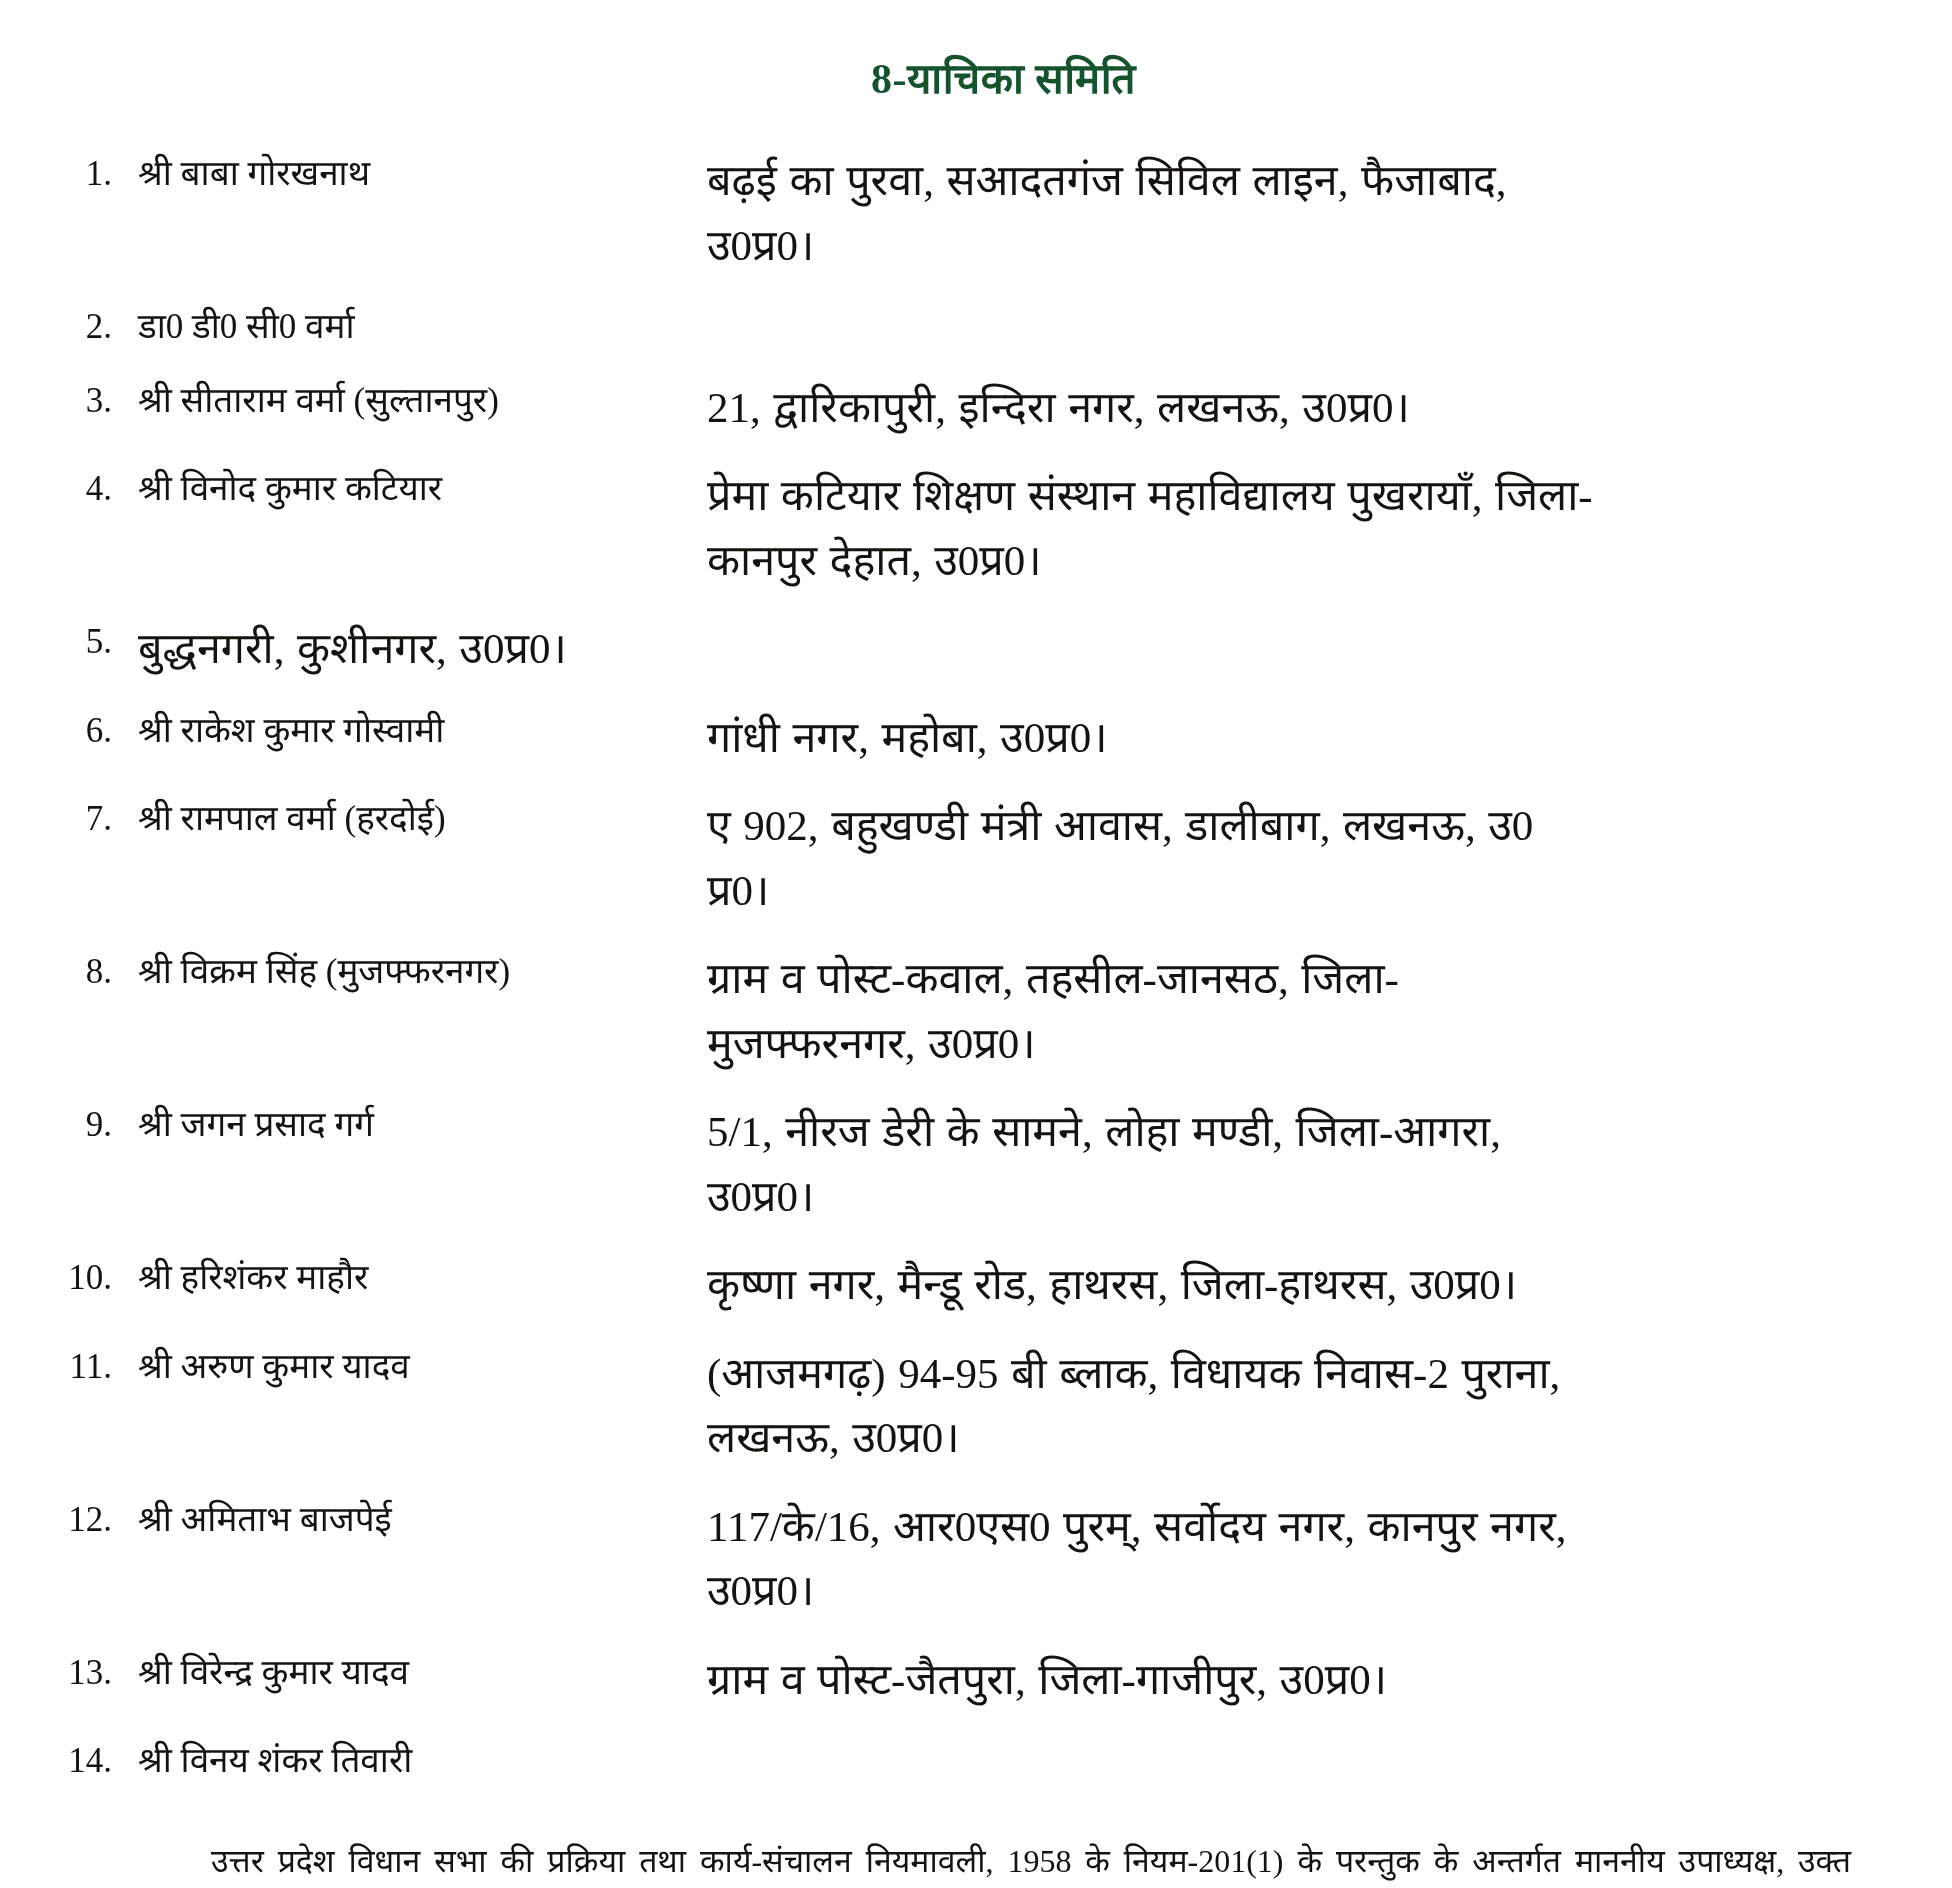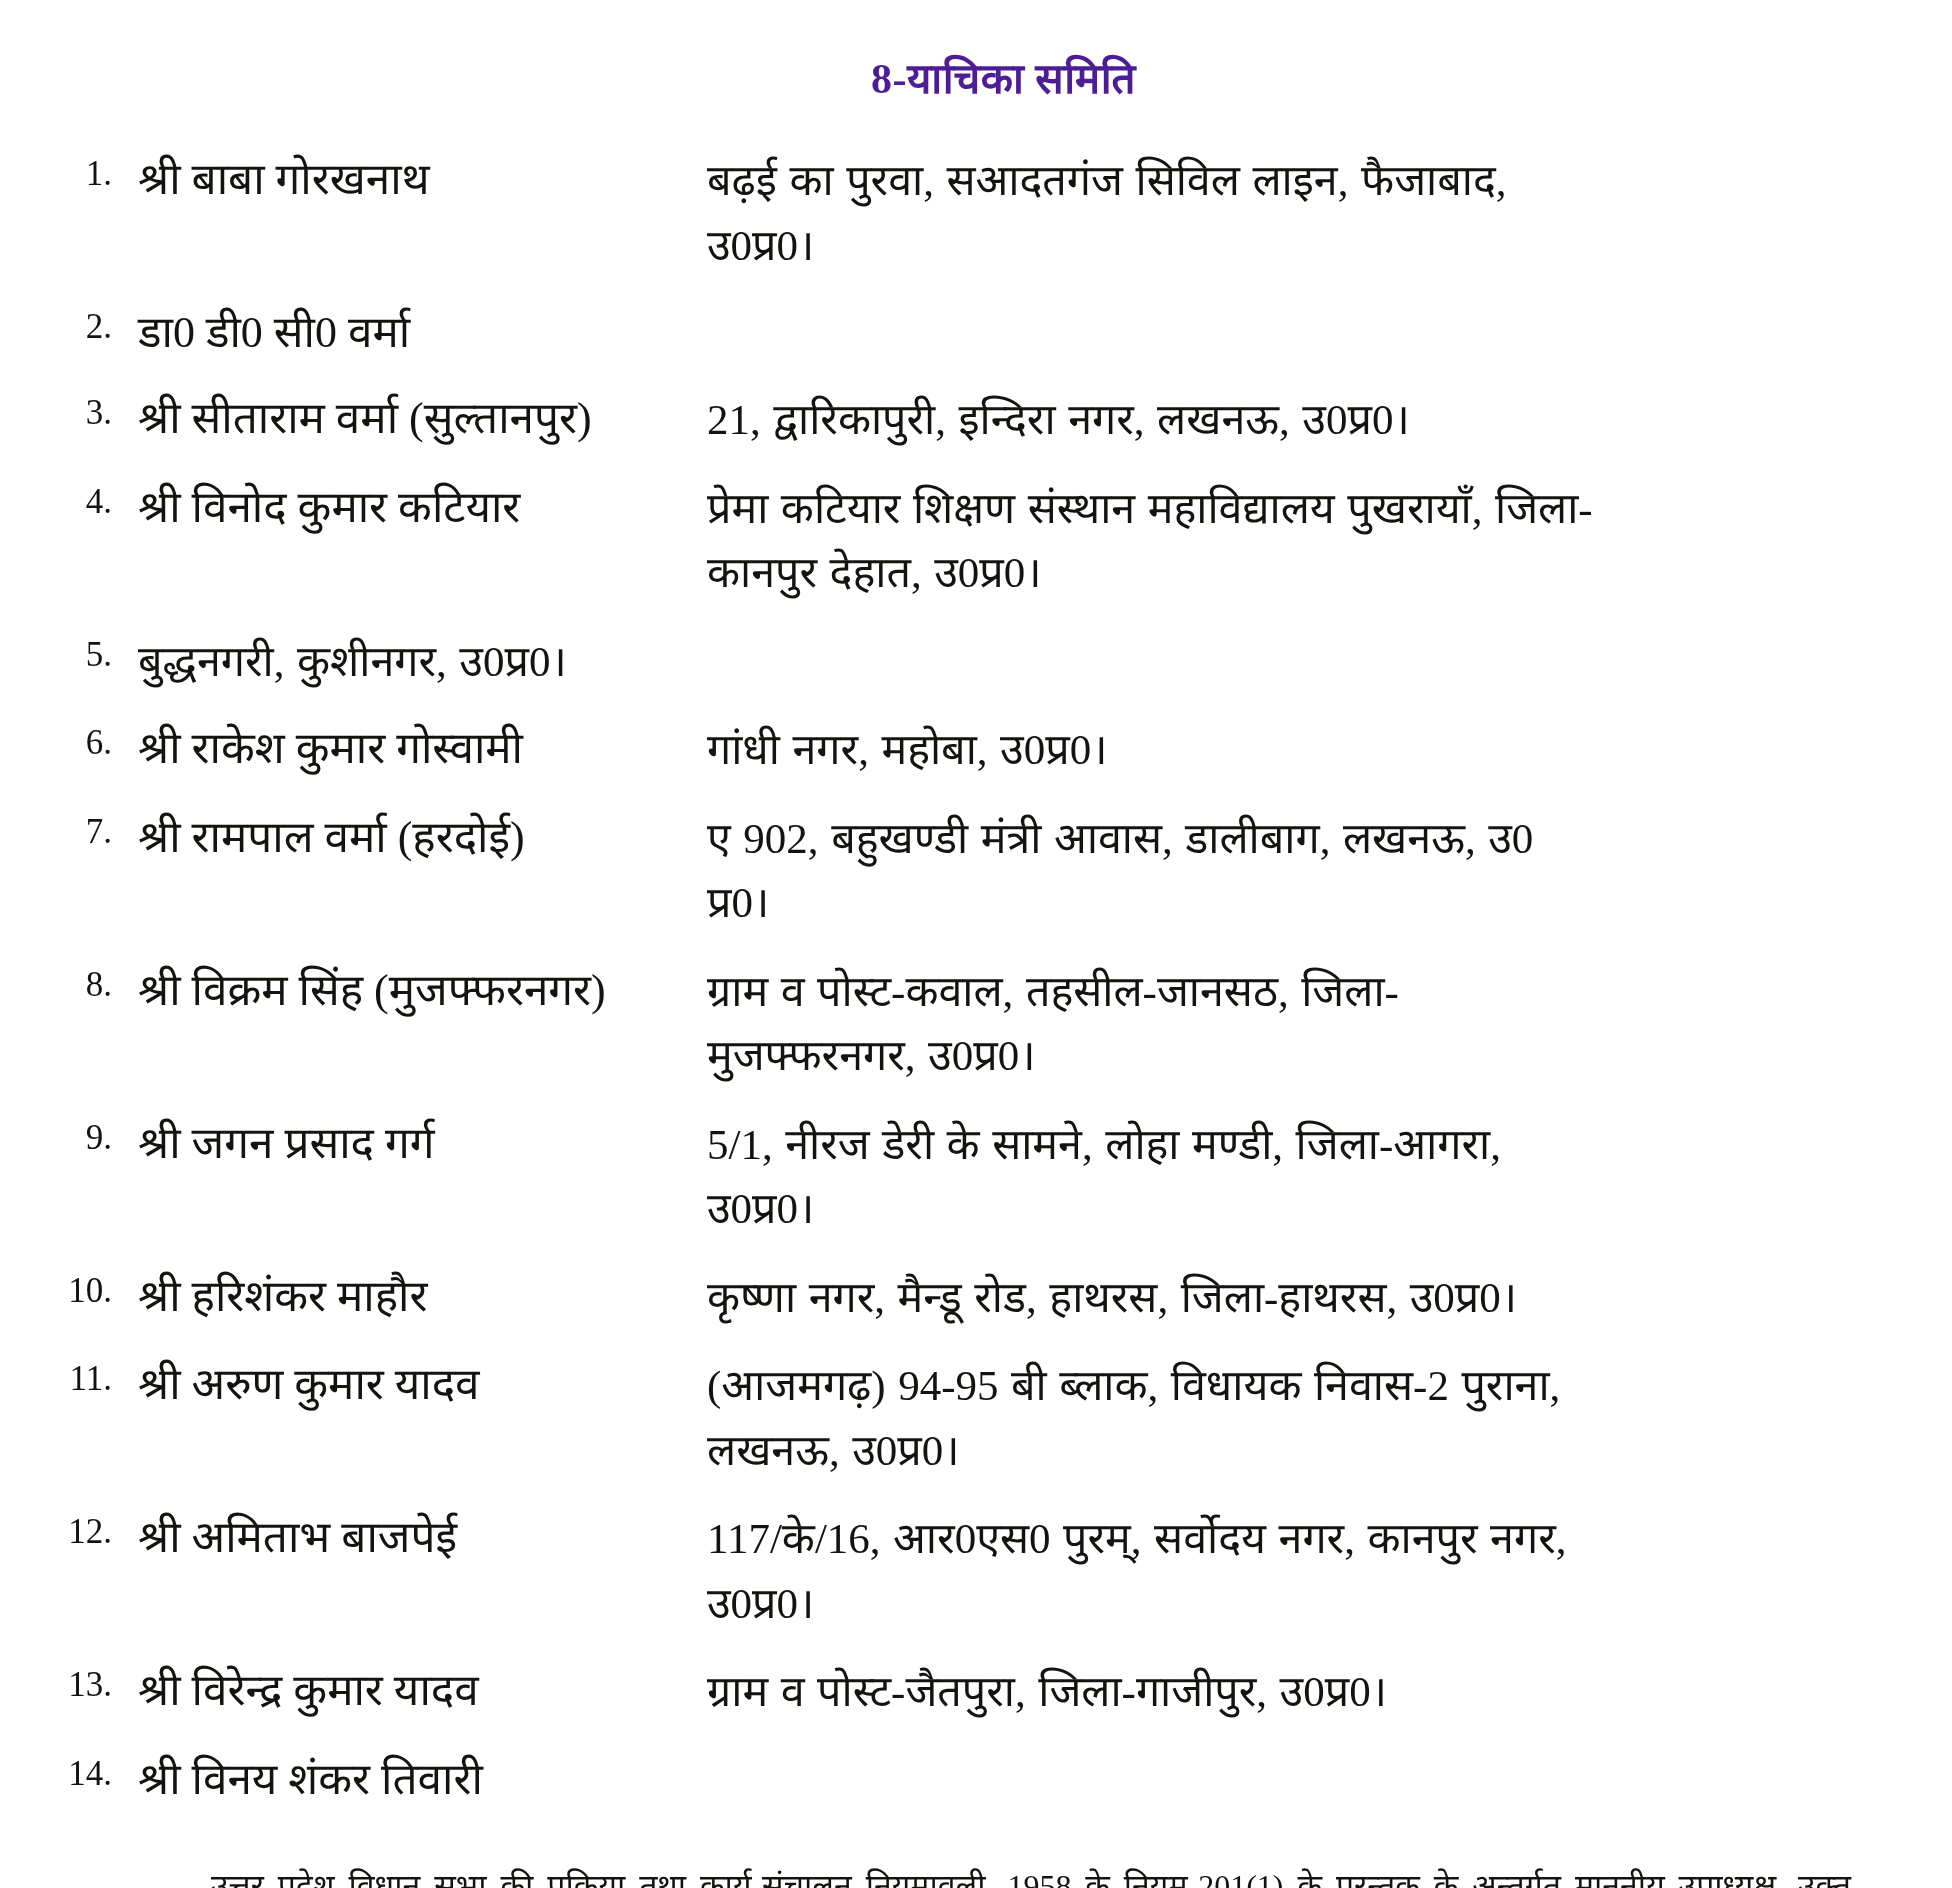--- a/index.html
+++ b/index.html
@@ -22,21 +22,21 @@
     padding: 0;
     box-sizing: border-box;
   }
   .doc-title {
     text-align: center;
     font-size: 42px;
     font-weight: 600;
     letter-spacing: 0.5px;
     margin: 48px 0 16px 0;
     padding-left: 55px;
-    color: #4c1d95;
+    color: #14532d;
   }
   .list {
     margin: 44px 0 0 0;
     padding: 0;
     list-style: none;
   }
   .row {
     display: flex;
     align-items: flex-start;
     margin-bottom: 24px;
@@ -46,21 +46,21 @@
     text-align: right;
     padding-right: 26px;
     font-size: 35px;
     line-height: 1.42;
     box-sizing: border-box;
     flex: 0 0 auto;
     color: #15130f;
   }
   .row .name {
     width: 569px;
-    font-size: 44px;
+    font-size: 35px;
     line-height: 1.42;
     box-sizing: border-box;
     flex: 0 0 auto;
     padding-right: 18.4px;
     color: #15130f;
   }
   .row .addr {
     flex: 1 1 auto;
     font-size: 43px;
     line-height: 1.50;

